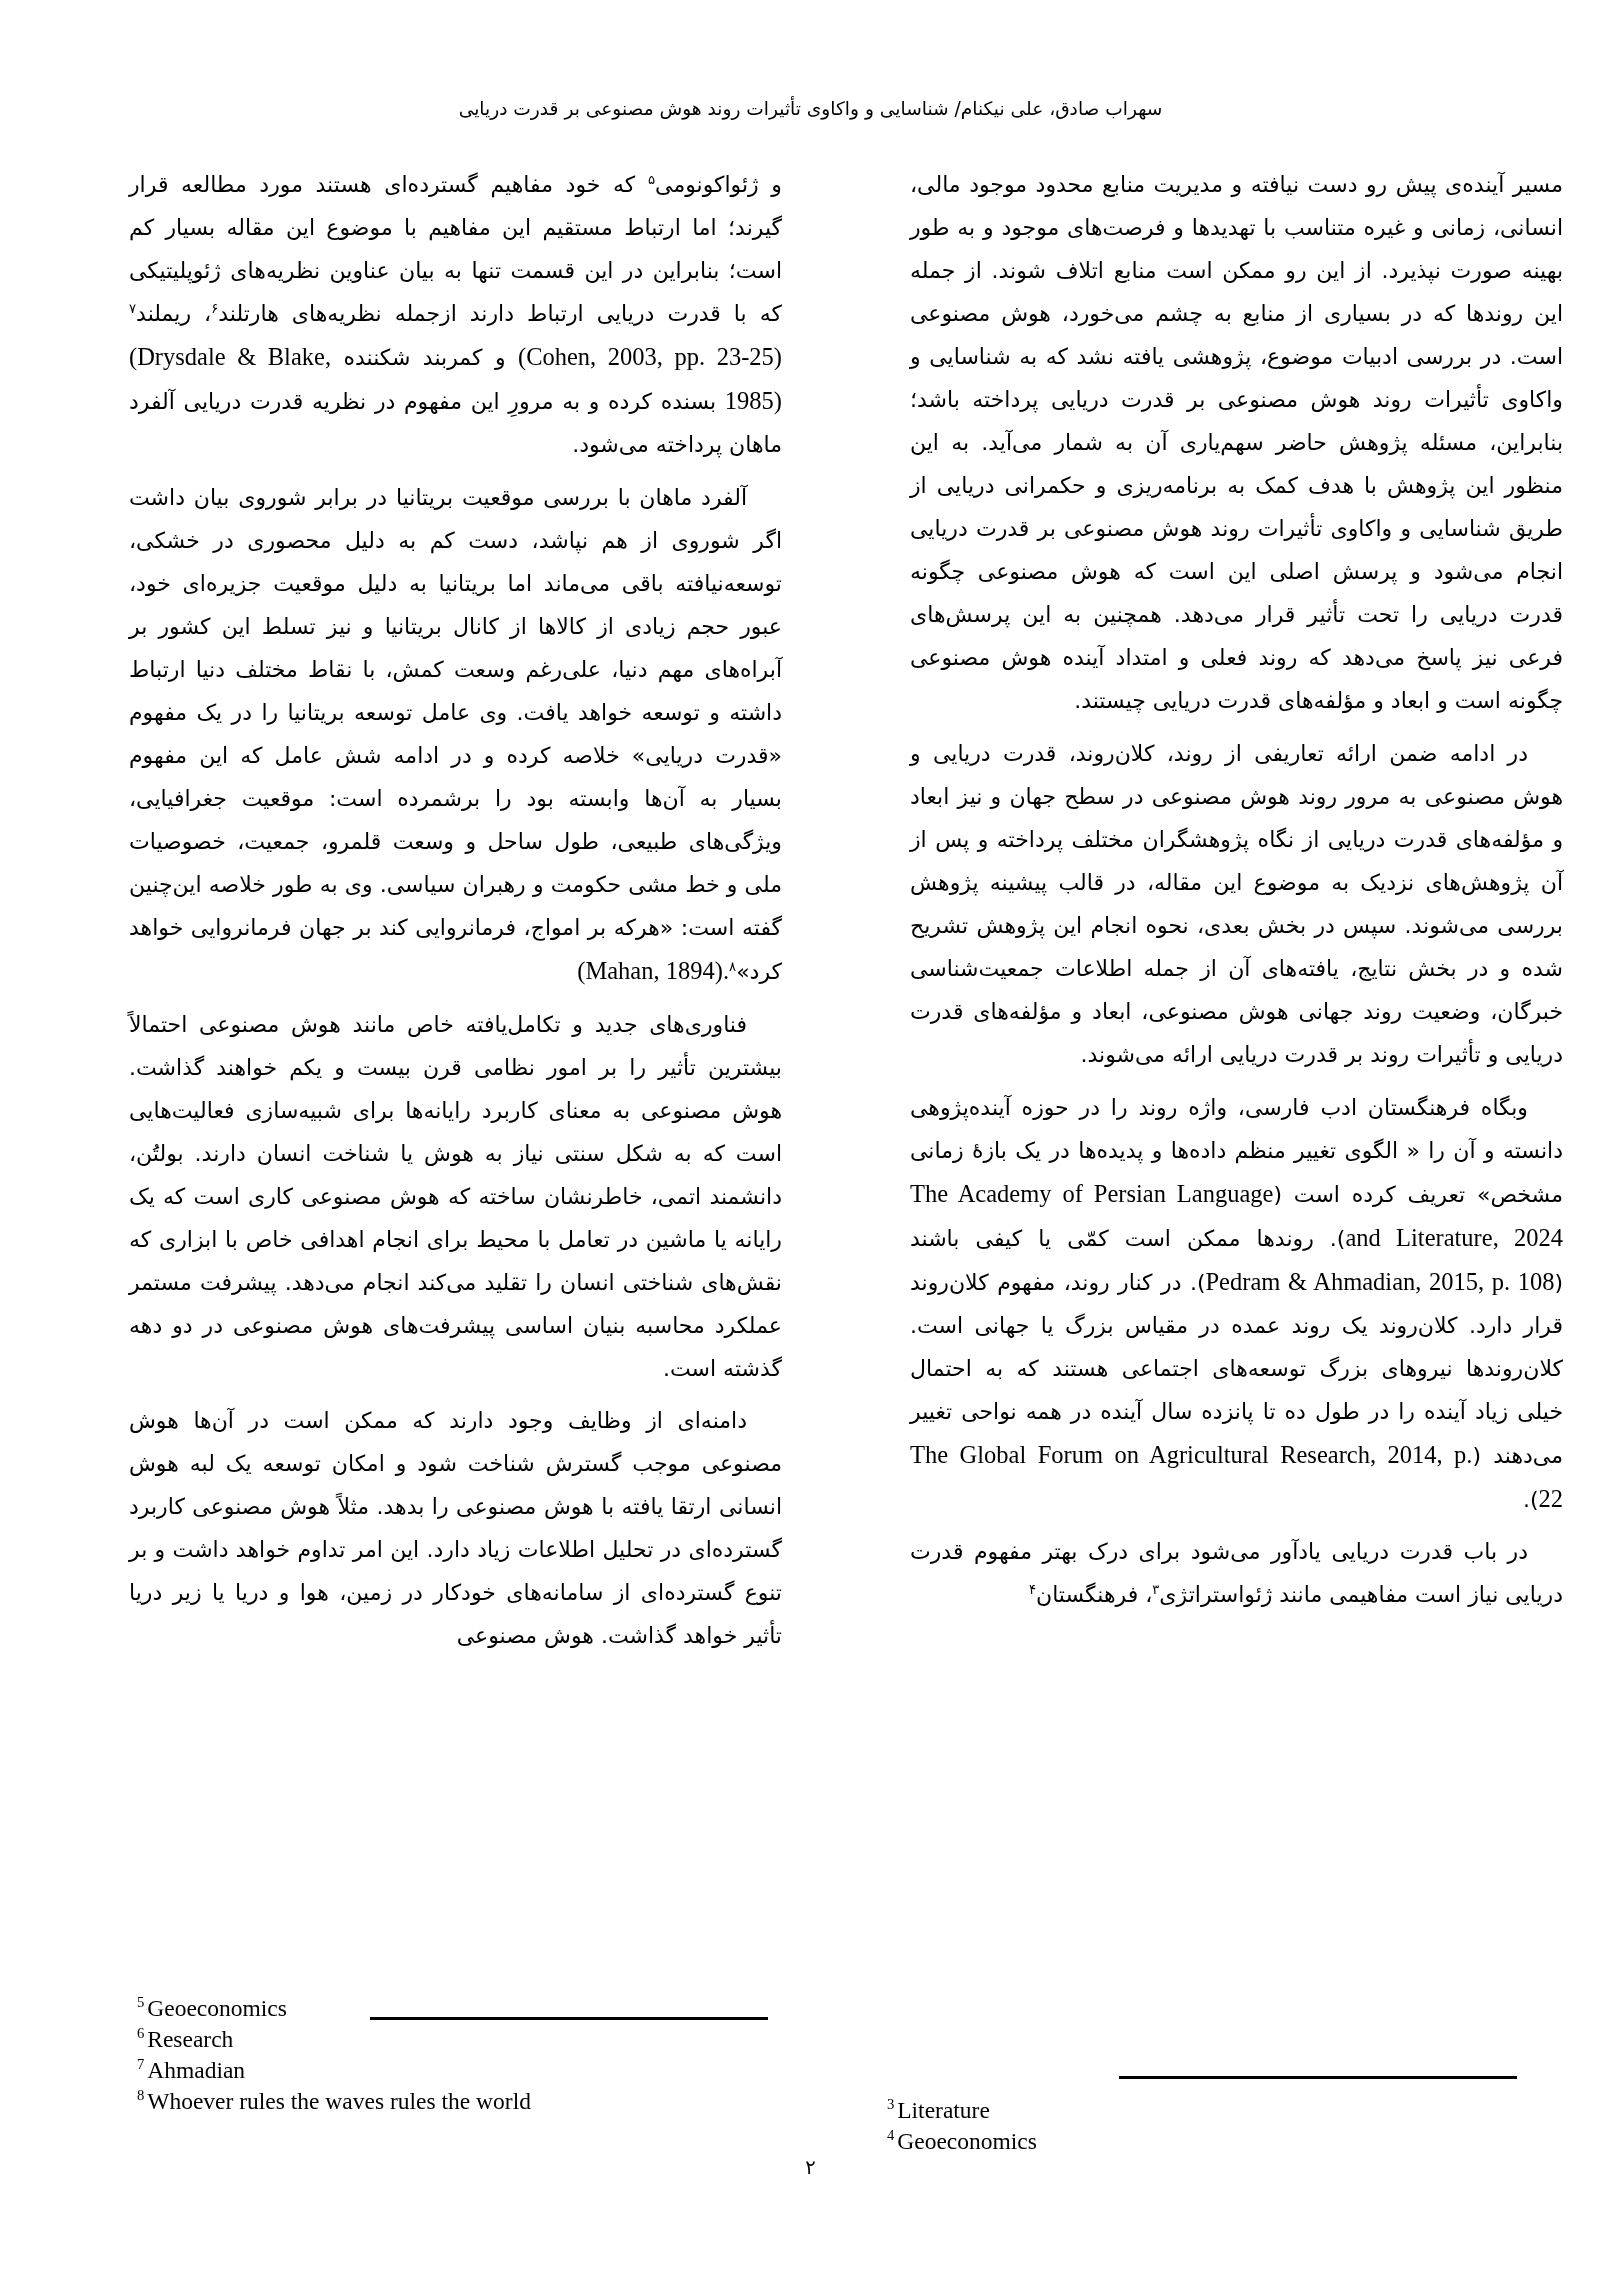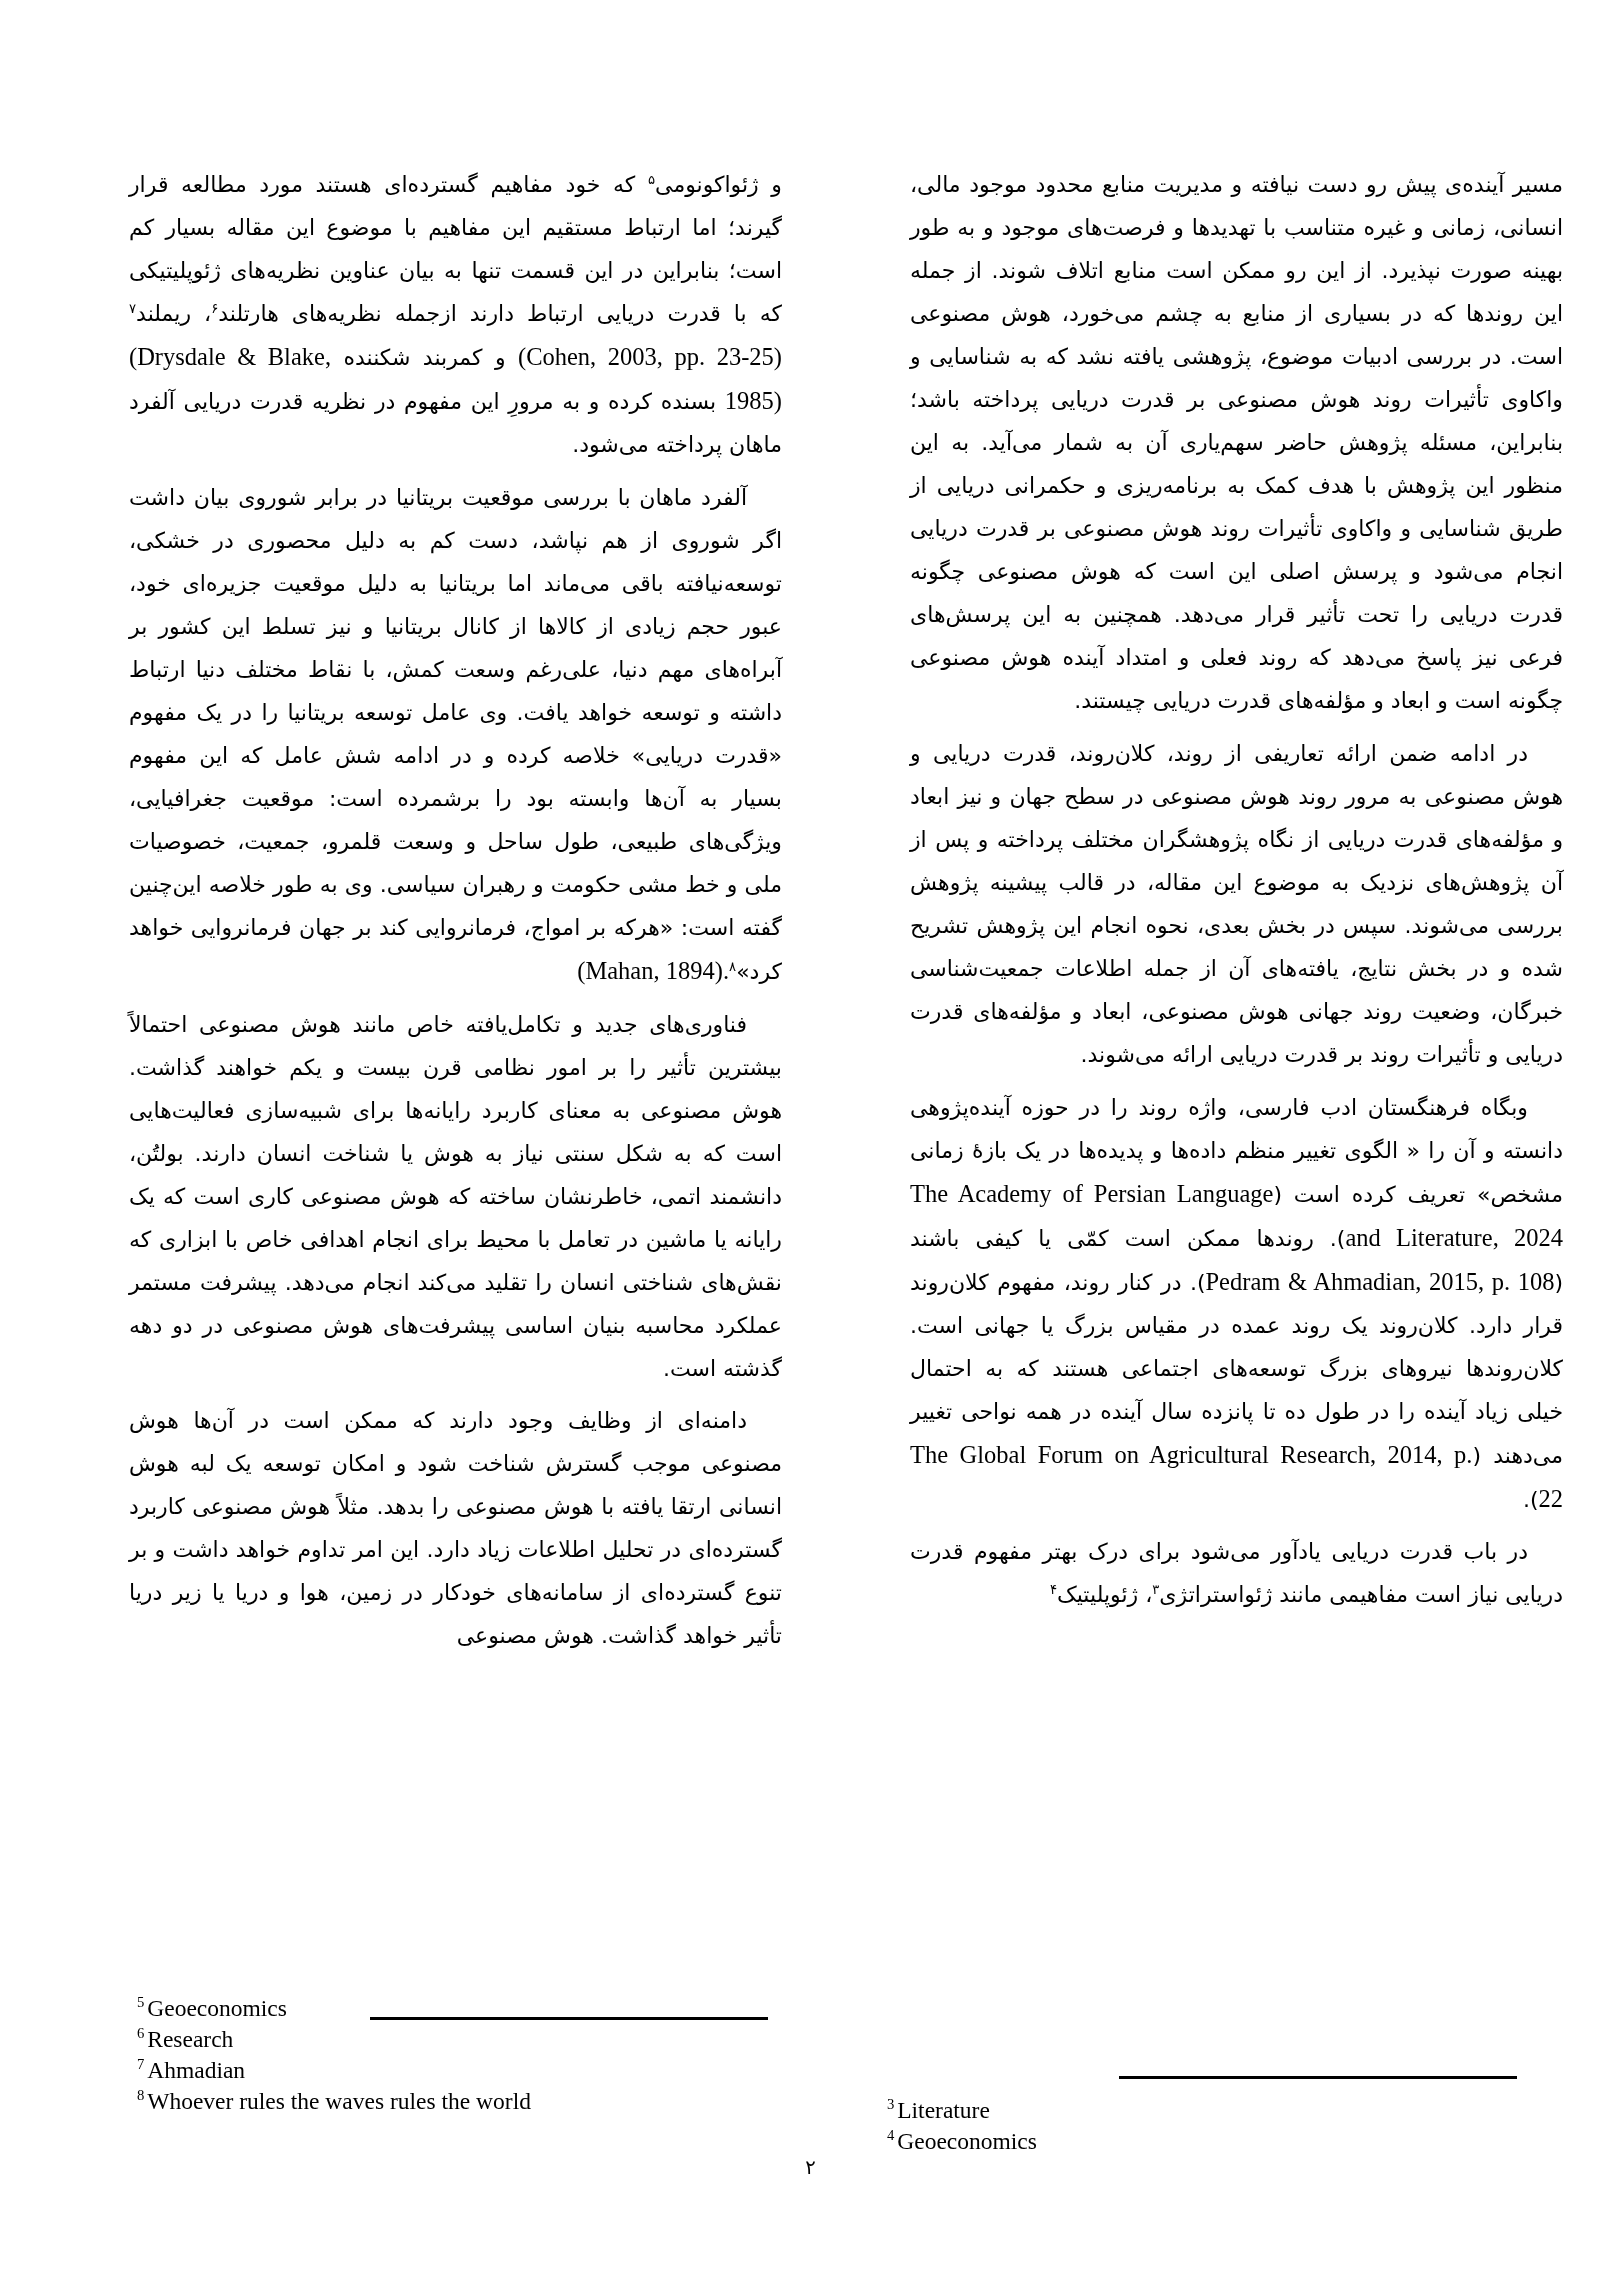--- a/index.html
+++ b/index.html
@@ -36,26 +36,27 @@
     .page-number {
       position: absolute; top: 2156px; left: 0; width: 1621px; text-align: center;
       font-family: "DejaVu Sans", sans-serif; font-size: 19.6px;
     }
   </style>
 </head>
 <body>
 
 <div class="page">
 
+  <div class="running-header">سهراب صادق، علی نیکنام/ شناسایی و واکاوی تأثیرات روند هوش مصنوعی بر قدرت دریایی</div>
 
   <div class="col right">
     <p><span>مسیر آینده‌ی پیش رو دست نیافته و مدیریت منابع محدود موجود مالی، انسانی، زمانی و غیره متناسب با تهدیدها و فرصت‌های موجود و به طور بهینه صورت نپذیرد. از این رو ممکن است منابع اتلاف شوند. از جمله این روندها که در بسیاری از منابع به چشم می‌خورد، هوش مصنوعی است. در بررسی ادبیات موضوع، پژوهشی یافته نشد که به شناسایی و واکاوی تأثیرات روند هوش مصنوعی بر قدرت دریایی پرداخته باشد؛ بنابراین، مسئله پژوهش حاضر سهم‌یاری آن به شمار می‌آید. به این منظور این پژوهش با هدف کمک به برنامه‌ریزی و حکمرانی دریایی از طریق شناسایی و واکاوی تأثیرات روند هوش مصنوعی بر قدرت دریایی انجام می‌شود و پرسش اصلی این است که هوش مصنوعی چگونه قدرت دریایی را تحت تأثیر قرار می‌دهد. همچنین به این پرسش‌های فرعی نیز پاسخ می‌دهد که روند فعلی و امتداد آینده هوش مصنوعی چگونه است و ابعاد و مؤلفه‌های قدرت دریایی چیستند.</span></p>
     <p class="indent"><span>در ادامه ضمن ارائه تعاریفی از روند، کلان‌روند، قدرت دریایی و هوش مصنوعی به مرور روند هوش مصنوعی در سطح جهان و نیز ابعاد و مؤلفه‌های قدرت دریایی از نگاه پژوهشگران مختلف پرداخته و پس از آن پژوهش‌های نزدیک به موضوع این مقاله، در قالب پیشینه پژوهش بررسی می‌شوند. سپس در بخش بعدی، نحوه انجام این پژوهش تشریح شده و در بخش نتایج، یافته‌های آن از جمله اطلاعات جمعیت‌شناسی خبرگان، وضعیت روند جهانی هوش مصنوعی، ابعاد و مؤلفه‌های قدرت دریایی و تأثیرات روند بر قدرت دریایی ارائه می‌شوند.</span></p>
     <p class="indent"><span>وبگاه فرهنگستان ادب فارسی، واژه روند را در حوزه آینده‌پژوهی دانسته و آن را « الگوی تغییر منظم داده‌ها و پدیده‌ها در یک بازهٔ زمانی مشخص» تعریف کرده است (</span><span class="latin" dir="ltr">The Academy of Persian Language and Literature, 2024</span><span>). روندها ممکن است کمّی یا کیفی باشند (</span><span class="latin" dir="ltr">Pedram &amp; Ahmadian, 2015, p. 108</span><span>). در کنار روند، مفهوم کلان‌روند قرار دارد. کلان‌روند یک روند عمده در مقیاس بزرگ یا جهانی است. کلان‌روندها نیروهای بزرگ توسعه‌های اجتماعی هستند که به احتمال خیلی زیاد آینده را در طول ده تا پانزده سال آینده در همه نواحی تغییر می‌دهند (</span><span class="latin" dir="ltr">The Global Forum on Agricultural Research, 2014, p. 22</span><span>).</span></p>
-    <p class="indent"><span>در باب قدرت دریایی یادآور می‌شود برای درک بهتر مفهوم قدرت دریایی نیاز است مفاهیمی مانند ژئواستراتژی</span><sup>۳</sup><span>، ژئوپلیتیک</span><sup>۴</sup></p>
+    <p class="indent"><span>در باب قدرت دریایی یادآور می‌شود برای درک بهتر مفهوم قدرت دریایی نیاز است مفاهیمی مانند ژئواستراتژی</span><sup>۳</sup><span>، فرهنگستان</span><sup>۴</sup></p>
   </div>
 
   <div class="col left">
     <p><span>و ژئواکونومی</span><sup>۵</sup><span> که خود مفاهیم گسترده‌ای هستند مورد مطالعه قرار گیرند؛ اما ارتباط مستقیم این مفاهیم با موضوع این مقاله بسیار کم است؛ بنابراین در این قسمت تنها به بیان عناوین نظریه‌های ژئوپلیتیکی که با قدرت دریایی ارتباط دارند ازجمله نظریه‌های هارتلند</span><sup>۶</sup><span>، ریملند</span><sup>۷</sup> <span class="latin" dir="ltr">(Cohen, 2003, pp. 23-25)</span><span> و کمربند شکننده </span><span class="latin" dir="ltr">(Drysdale &amp; Blake, 1985)</span><span> بسنده کرده و به مرورِ این مفهوم در نظریه قدرت دریایی آلفرد ماهان پرداخته می‌شود.</span></p>
     <p class="indent"><span>آلفرد ماهان با بررسی موقعیت بریتانیا در برابر شوروی بیان داشت اگر شوروی از هم نپاشد، دست کم به دلیل محصوری در خشکی، توسعه‌نیافته باقی می‌ماند اما بریتانیا به دلیل موقعیت جزیره‌ای خود، عبور حجم زیادی از کالاها از کانال بریتانیا و نیز تسلط این کشور بر آبراه‌های مهم دنیا، علی‌رغم وسعت کمش، با نقاط مختلف دنیا ارتباط داشته و توسعه خواهد یافت. وی عامل توسعه بریتانیا را در یک مفهوم «قدرت دریایی» خلاصه کرده و در ادامه شش عامل که این مفهوم بسیار به آن‌ها وابسته بود را برشمرده است: موقعیت جغرافیایی، ویژگی‌های طبیعی، طول ساحل و وسعت قلمرو، جمعیت، خصوصیات ملی و خط مشی حکومت و رهبران سیاسی. وی به طور خلاصه این‌چنین گفته است: «هرکه بر امواج، فرمانروایی کند بر جهان فرمانروایی خواهد کرد»</span><sup>۸</sup><span class="latin" dir="ltr"> (Mahan, 1894).</span></p>
     <p class="indent"><span>فناوری‌های جدید و تکامل‌یافته خاص مانند هوش مصنوعی احتمالاً بیشترین تأثیر را بر امور نظامی قرن بیست و یکم خواهند گذاشت. هوش مصنوعی به معنای کاربرد رایانه‌ها برای شبیه‌سازی فعالیت‌هایی است که به شکل سنتی نیاز به هوش یا شناخت انسان دارند. بولتُن، دانشمند اتمی، خاطرنشان ساخته که هوش مصنوعی کاری است که یک رایانه یا ماشین در تعامل با محیط برای انجام اهدافی خاص با ابزاری که نقش‌های شناختی انسان را تقلید می‌کند انجام می‌دهد. پیشرفت مستمر عملکرد محاسبه بنیان اساسی پیشرفت‌های هوش مصنوعی در دو دهه گذشته است.</span></p>
     <p class="indent"><span>دامنه‌ای از وظایف وجود دارند که ممکن است در آن‌ها هوش مصنوعی موجب گسترش شناخت شود و امکان توسعه یک لبه هوش انسانی ارتقا یافته با هوش مصنوعی را بدهد. مثلاً هوش مصنوعی کاربرد گسترده‌ای در تحلیل اطلاعات زیاد دارد. این امر تداوم خواهد داشت و بر تنوع گسترده‌ای از سامانه‌های خودکار در زمین، هوا و دریا یا زیر دریا تأثیر خواهد گذاشت. هوش مصنوعی</span></p>
   </div>
 
   <div class="fn-rule left"></div>

